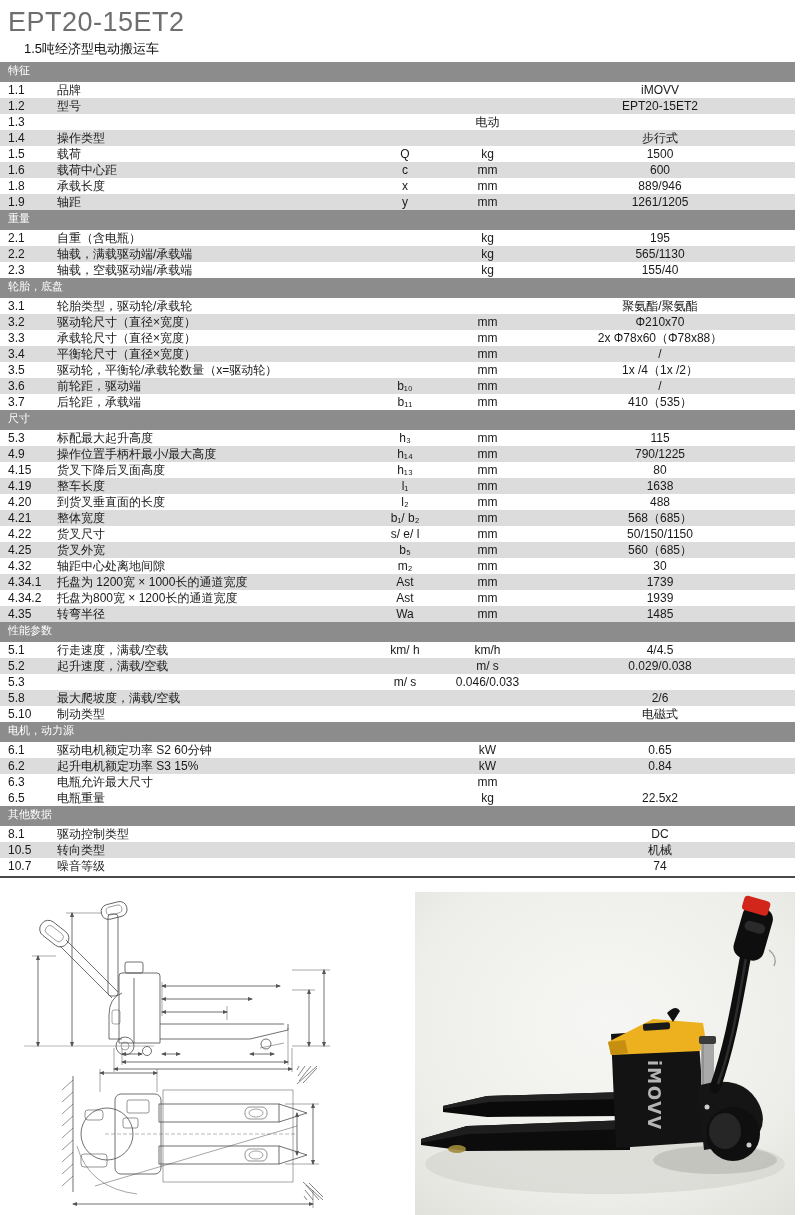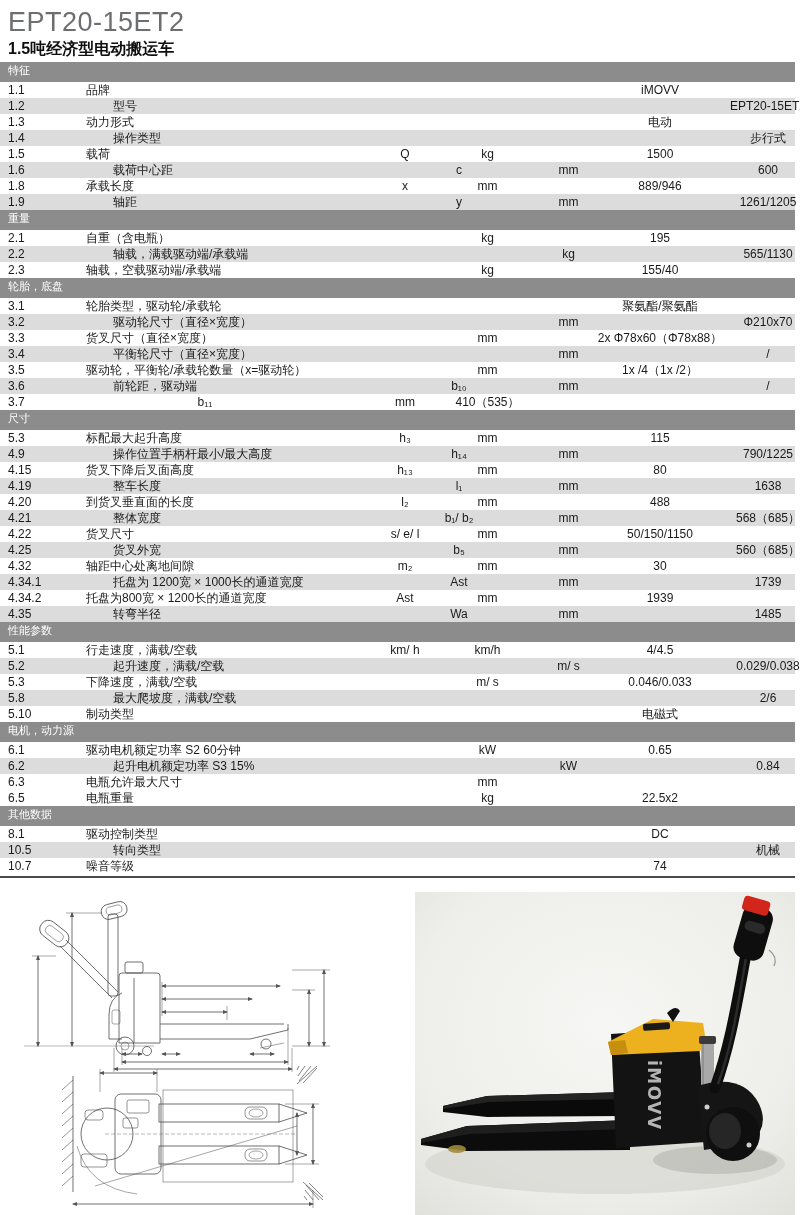--- a/index.html
+++ b/index.html
@@ -3,33 +3,33 @@
 <meta charset="utf-8">
 <style>
   html,body{margin:0;padding:0;}
   body{
     width:800px;height:1215px;background:#ffffff;
     font-family:"Liberation Sans","DejaVu Sans",sans-serif;
     color:#1a1a1a;overflow:hidden;position:relative;
   }
   .page-head{padding:7px 0 0 8px;}
   .title{font-size:27px;line-height:30px;color:#6d6e70;letter-spacing:.5px;}
-  .subtitle{font-size:16px;line-height:21px;font-weight:bold;color:#0f0f0f;margin-top:1px;}
+  .subtitle{font-size:13px;line-height:21px;font-weight:normal;color:#0f0f0f;margin-top:1px;margin-left:16px;}
   .spec-table{width:795px;margin-top:3px;}
   .sec-header{
     height:20px;line-height:16px;background:#8c8c8c;color:#ffffff;
     font-size:11px;padding-left:8px;box-sizing:border-box;
   }
   .spec-row{
     display:grid;grid-template-columns:50px 310px 90px 75px 270px;
     height:16px;line-height:16px;font-size:12px;align-items:center;background:#ffffff;
   }
-  .spec-row.alt{background:#dcdcdc;gap:27px;}
+  .spec-row.alt{background:#dcdcdc;}
   .c-idx{padding-left:8px;}
-  .c-name{padding-left:7px;white-space:nowrap;overflow:hidden;margin-left:29px;}
+  .c-name{padding-left:7px;white-space:nowrap;overflow:hidden;}
   .c-symbol,.c-unit,.c-value{text-align:center;white-space:nowrap;}
   .bottom-rule{width:795px;border-top:2px solid #4a4a4a;margin-top:2px;}
   .figures{position:relative;width:800px;height:347px;}
   .fig{position:absolute;}
   svg text{font-family:"DejaVu Sans",sans-serif;}
 </style>
 </head>
 <body>
 
 <div class="page-head">
@@ -48,21 +48,20 @@
     </div>
     <div class="spec-row alt">
       <div class="c-idx">1.2</div>
       <div class="c-name">型号</div>
       <div class="c-symbol"></div>
       <div class="c-unit"></div>
       <div class="c-value">EPT20-15ET2</div>
     </div>
     <div class="spec-row">
       <div class="c-idx">1.3</div>
-      <div class="c-name">动力形式</div>
       <div class="c-symbol"></div>
       <div class="c-unit"></div>
       <div class="c-value">电动</div>
     </div>
     <div class="spec-row alt">
       <div class="c-idx">1.4</div>
       <div class="c-name">操作类型</div>
       <div class="c-symbol"></div>
       <div class="c-unit"></div>
       <div class="c-value">步行式</div>
@@ -127,21 +126,21 @@
     </div>
     <div class="spec-row alt">
       <div class="c-idx">3.2</div>
       <div class="c-name">驱动轮尺寸（直径×宽度）</div>
       <div class="c-symbol"></div>
       <div class="c-unit">mm</div>
       <div class="c-value">Φ210x70</div>
     </div>
     <div class="spec-row">
       <div class="c-idx">3.3</div>
-      <div class="c-name">货叉尺寸（直径×宽度）</div>
+      <div class="c-name">承载轮尺寸（直径×宽度）</div>
       <div class="c-symbol"></div>
       <div class="c-unit">mm</div>
       <div class="c-value">2x Φ78x60（Φ78x88）</div>
     </div>
     <div class="spec-row alt">
       <div class="c-idx">3.4</div>
       <div class="c-name">平衡轮尺寸（直径×宽度）</div>
       <div class="c-symbol"></div>
       <div class="c-unit">mm</div>
       <div class="c-value">/</div>
@@ -155,20 +154,21 @@
     </div>
     <div class="spec-row alt">
       <div class="c-idx">3.6</div>
       <div class="c-name">前轮距，驱动端</div>
       <div class="c-symbol">b₁₀</div>
       <div class="c-unit">mm</div>
       <div class="c-value">/</div>
     </div>
     <div class="spec-row">
       <div class="c-idx">3.7</div>
+      <div class="c-name">后轮距，承载端</div>
       <div class="c-symbol">b₁₁</div>
       <div class="c-unit">mm</div>
       <div class="c-value">410（535）</div>
     </div>
     <div class="sec-header">尺寸</div>
     <div class="spec-row">
       <div class="c-idx">5.3</div>
       <div class="c-name">标配最大起升高度</div>
       <div class="c-symbol">h₃</div>
       <div class="c-unit">mm</div>
@@ -261,21 +261,20 @@
     </div>
     <div class="spec-row alt">
       <div class="c-idx">5.2</div>
       <div class="c-name">起升速度，满载/空载</div>
       <div class="c-symbol"></div>
       <div class="c-unit">m/ s</div>
       <div class="c-value">0.029/0.038</div>
     </div>
     <div class="spec-row">
       <div class="c-idx">5.3</div>
-      <div class="c-name">下降速度，满载/空载</div>
       <div class="c-symbol"></div>
       <div class="c-unit">m/ s</div>
       <div class="c-value">0.046/0.033</div>
     </div>
     <div class="spec-row alt">
       <div class="c-idx">5.8</div>
       <div class="c-name">最大爬坡度，满载/空载</div>
       <div class="c-symbol"></div>
       <div class="c-unit"></div>
       <div class="c-value">2/6</div>

